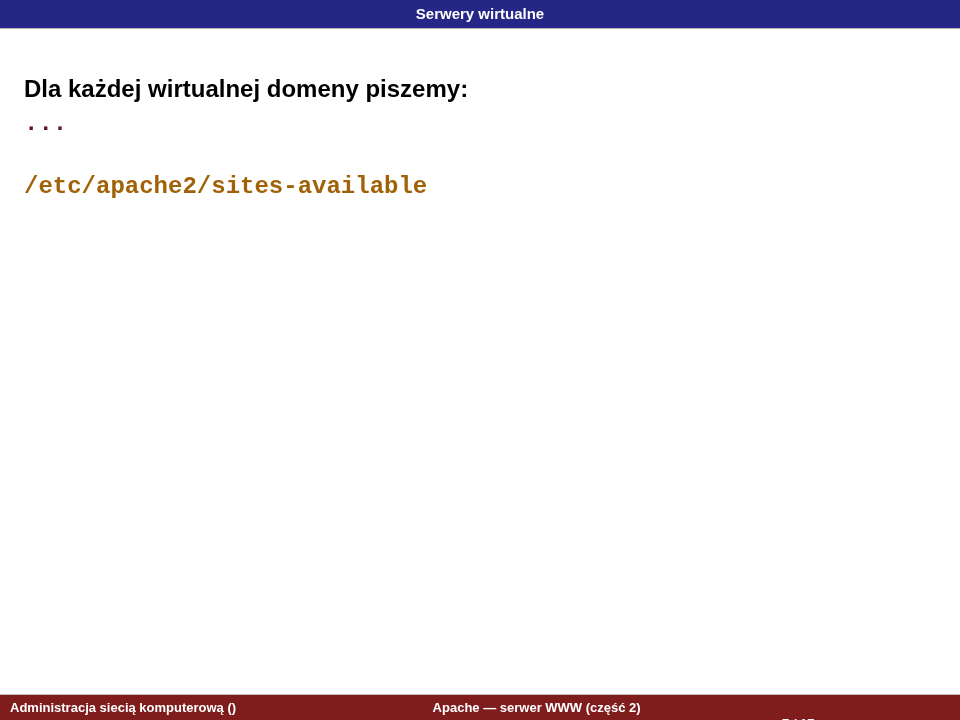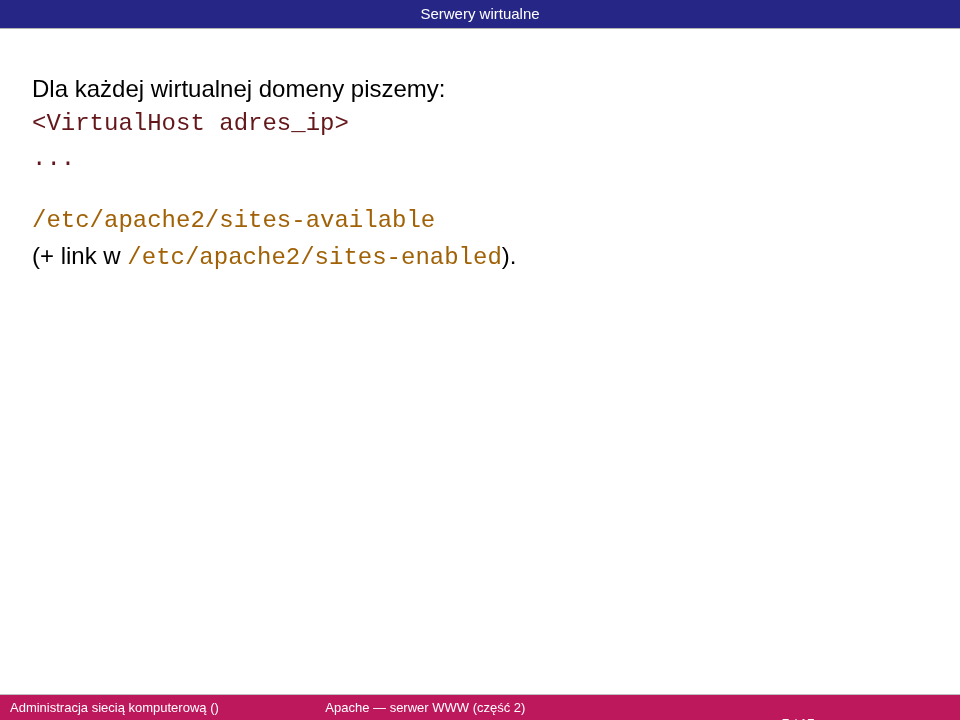--- a/index.html
+++ b/index.html
@@ -1,47 +1,42 @@
 <!DOCTYPE html>
 <html><head>
 <meta charset="utf-8">
 <style>
   * { margin: 0; padding: 0; box-sizing: border-box; }
   html, body { width: 960px; height: 720px; font-family: sans-serif; background: #fff; overflow: hidden; }
-  .slide { width: 960px; height: 720px; position: relative; display: flex; flex-direction: column; }
+  .slide { width: 960px; height: 720px; position: relative; display: flex; flex-direction: column; font-weight: bold; }
   .header { background: #262686; color: #fff; text-align: center; font-size: 15px; padding: 5px 0 6px 0; box-shadow: 0 1px 0 rgba(0,0,0,.3); }
-  .body { flex: 1; padding: 44px 32px 0 32px; font-size: 24px; line-height: 1.45; color: #000; }
+  .body { flex: 1; padding: 44px 32px 0 24px; font-size: 24px; line-height: 1.45; color: #000; }
   .body p { margin: 0; }
   .code { font-family: "Courier New", monospace; color: #63171b; }
   .code.dark { color: #a16207; }
   .block { margin-bottom: 0; }
-  .footer { position: absolute; left: 0; right: 0; bottom: 0; height: 25px; background: #be185d; color: #fff; font-size: 13px; display: flex; align-items: center; box-shadow: 0 -1px 0 rgba(0,0,0,.25); }
+  .footer { position: absolute; left: 0; right: 0; bottom: 0; height: 25px; background: #7f1d1d; color: #fff; font-size: 13px; display: flex; align-items: center; box-shadow: 0 -1px 0 rgba(0,0,0,.25); }
   .footer .left { flex: 1; padding-left: 10px; text-align: left; }
-  .footer .center { flex: 1; text-align: left; }
+  .footer .center { flex: 1; text-align: right; }
   .footer .right { flex: 1; padding-right: 4px; text-align: center; margin-top: 32px; }
 </style>
 </head>
 <body>
 <div class="slide">
 
   <div class="header">
     <span>Serwery wirtualne</span>
   </div>
 
   <div class="body">
     <p class="block">Dla każdej wirtualnej domeny piszemy:</p>
-    <p class="code">&lt;VirtualHost adres_ip&gt;</p>
     <p class="code">...</p>
     <div style="height:26px"></div>
     <p>
       <span class="code dark">/etc/apache2/sites-available</span>
-    </p>
-    <p>
-      <span>(+ link w </span>
-      <span class="code dark">/etc/apache2/sites-enabled</span><span>).</span>
     </p>
   </div>
 
   <div class="footer">
     <div class="left">Administracja siecią komputerową ()</div>
     <div class="center">Apache — serwer WWW (część 2)</div>
     <div class="right">7 / 17</div>
   </div>
 
 </div>

